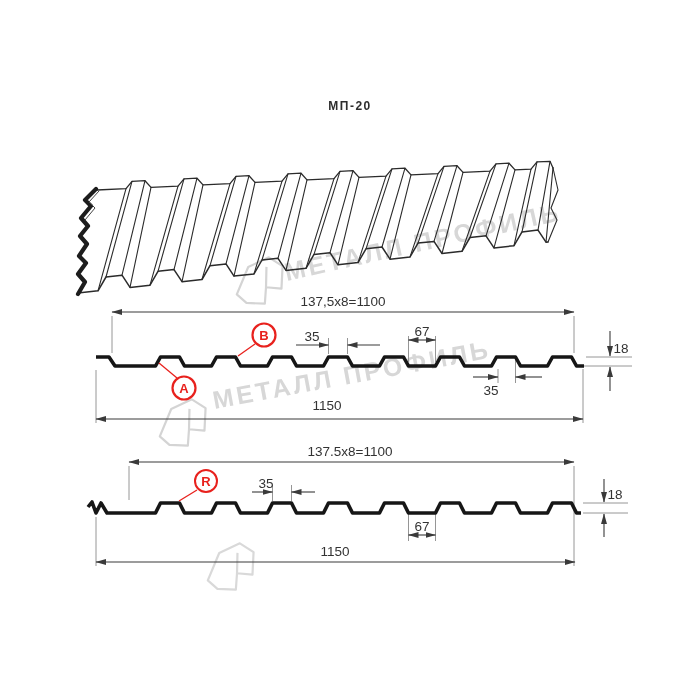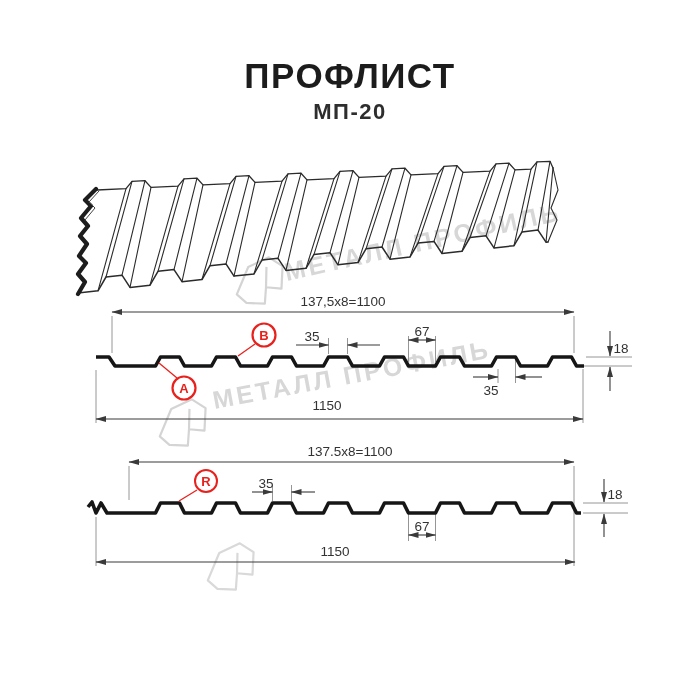--- a/index.html
+++ b/index.html
@@ -6,38 +6,37 @@
   .page{
     position:relative;width:700px;height:700px;background:#ffffff;overflow:hidden;
     font-family:"Liberation Sans",sans-serif;
   }
   .title{
     position:absolute;left:0;top:56px;width:700px;text-align:center;
     font-size:35px;font-weight:bold;letter-spacing:1.5px;color:#1c1c1c;
   }
   .subtitle{
     position:absolute;left:0;top:99px;width:700px;text-align:center;
-    font-size:22px;font-weight:bold;letter-spacing:1.5px;color:#2e2e2e;
+    font-size:12px;font-weight:bold;letter-spacing:1.5px;color:#2e2e2e;
   }
   .footer{
     position:absolute;left:0;top:624px;width:700px;text-align:center;
     font-size:16px;font-weight:bold;letter-spacing:0.8px;color:#3a3a3a;
   }
   svg{position:absolute;left:0;top:0;}
   .dimtxt{font-family:"Liberation Sans",sans-serif;font-size:13.5px;fill:#333333;}
   .marktxt{font-family:"Liberation Sans",sans-serif;font-size:13px;font-weight:bold;fill:#e8211d;}
   .wmtxt{font-family:"Liberation Sans",sans-serif;font-size:25px;font-weight:bold;
          letter-spacing:3px;fill:#d7d7d7;}
 </style>
 </head>
 <body>
 
 <div class="page">
 
-  <div class="title">ПРОФЛИСТ</div>
   <div class="subtitle">МП-20</div>
 
   <svg width="700" height="700" viewBox="0 0 700 700">
     <defs>
       <marker id="arr" markerWidth="11" markerHeight="8" refX="10" refY="4" orient="auto-start-reverse" markerUnits="userSpaceOnUse">
         <path d="M0,1 L10.5,4 L0,7 Z" fill="#3a3a3a"></path>
       </marker>
     </defs>
 
     <g stroke-linejoin="round">

